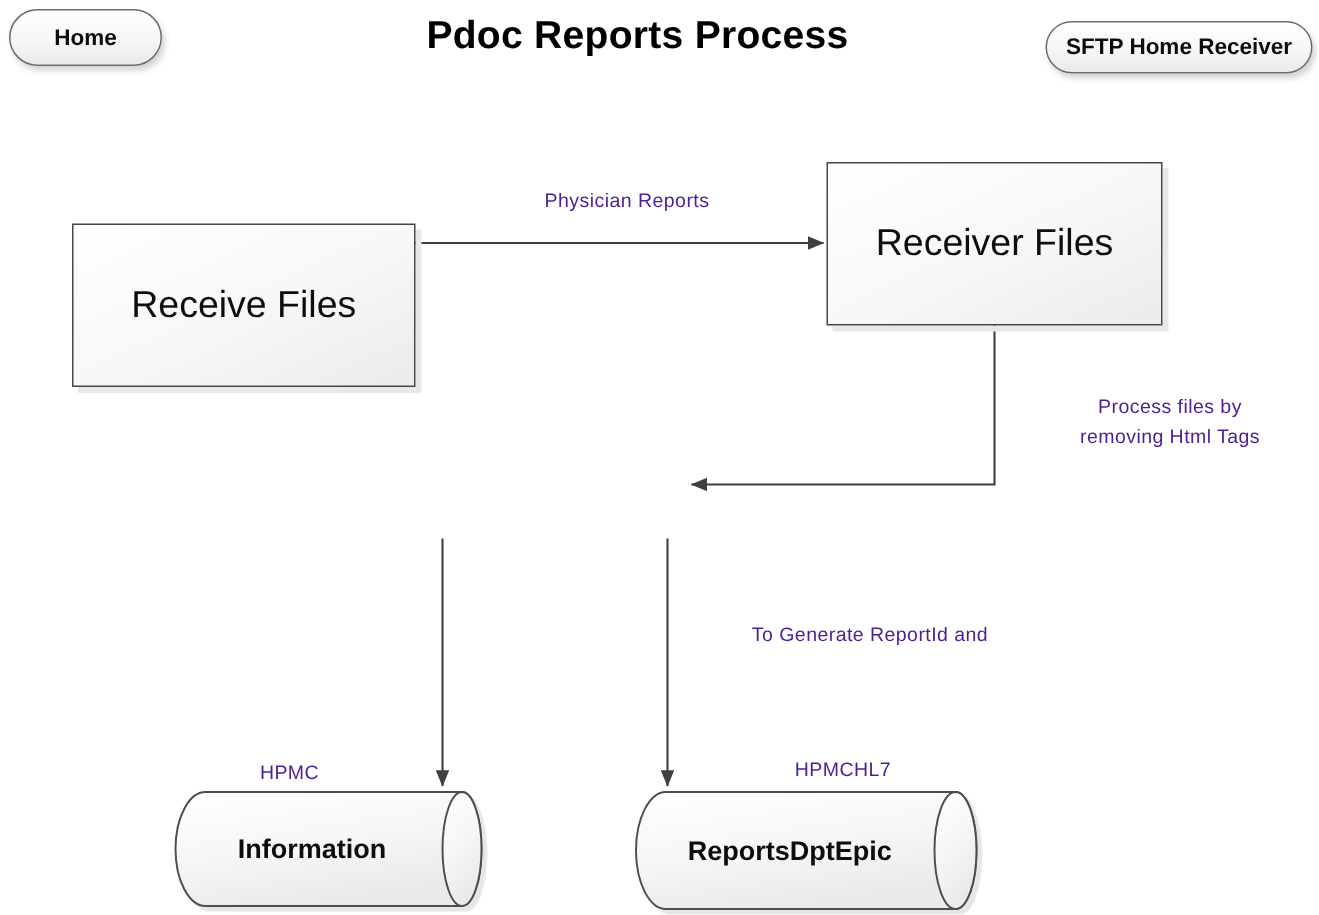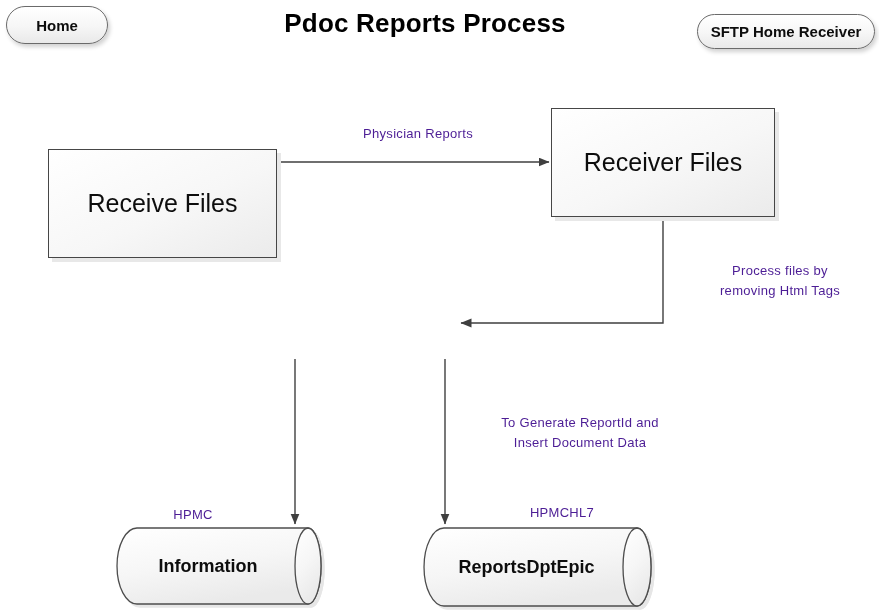--- a/index.html
+++ b/index.html
@@ -143,21 +143,20 @@
   </div>
 
   <div class="flow-label lbl-process">
     <span>Process files by</span>
     <span>removing Html Tags</span>
   </div>
 
 
   <div class="flow-label lbl-generate">
     <span>To Generate ReportId and</span>
-    <span>Insert Document Data</span>
   </div>
 
   <div class="flow-label lbl-hpmc">HPMC</div>
   <div class="flow-label lbl-hpmchl7">HPMCHL7</div>
 
   <div class="cylinder cyl-left">
     <svg width="206" height="78" viewBox="0 0 206 78" xmlns="http://www.w3.org/2000/svg">
       <path d="M 21,1 A 20,38 0 0 0 21,77 L 192,77 A 13,38 0 0 0 192,1 Z" fill="url(#shapeGrad)" stroke="#4d4d4d" stroke-width="1.3"></path>
       <path d="M 192,1 A 13,38 0 0 0 192,77 A 13,38 0 0 0 192,1 Z" fill="url(#shapeGrad)" stroke="#4d4d4d" stroke-width="1.3"></path>
     </svg>

